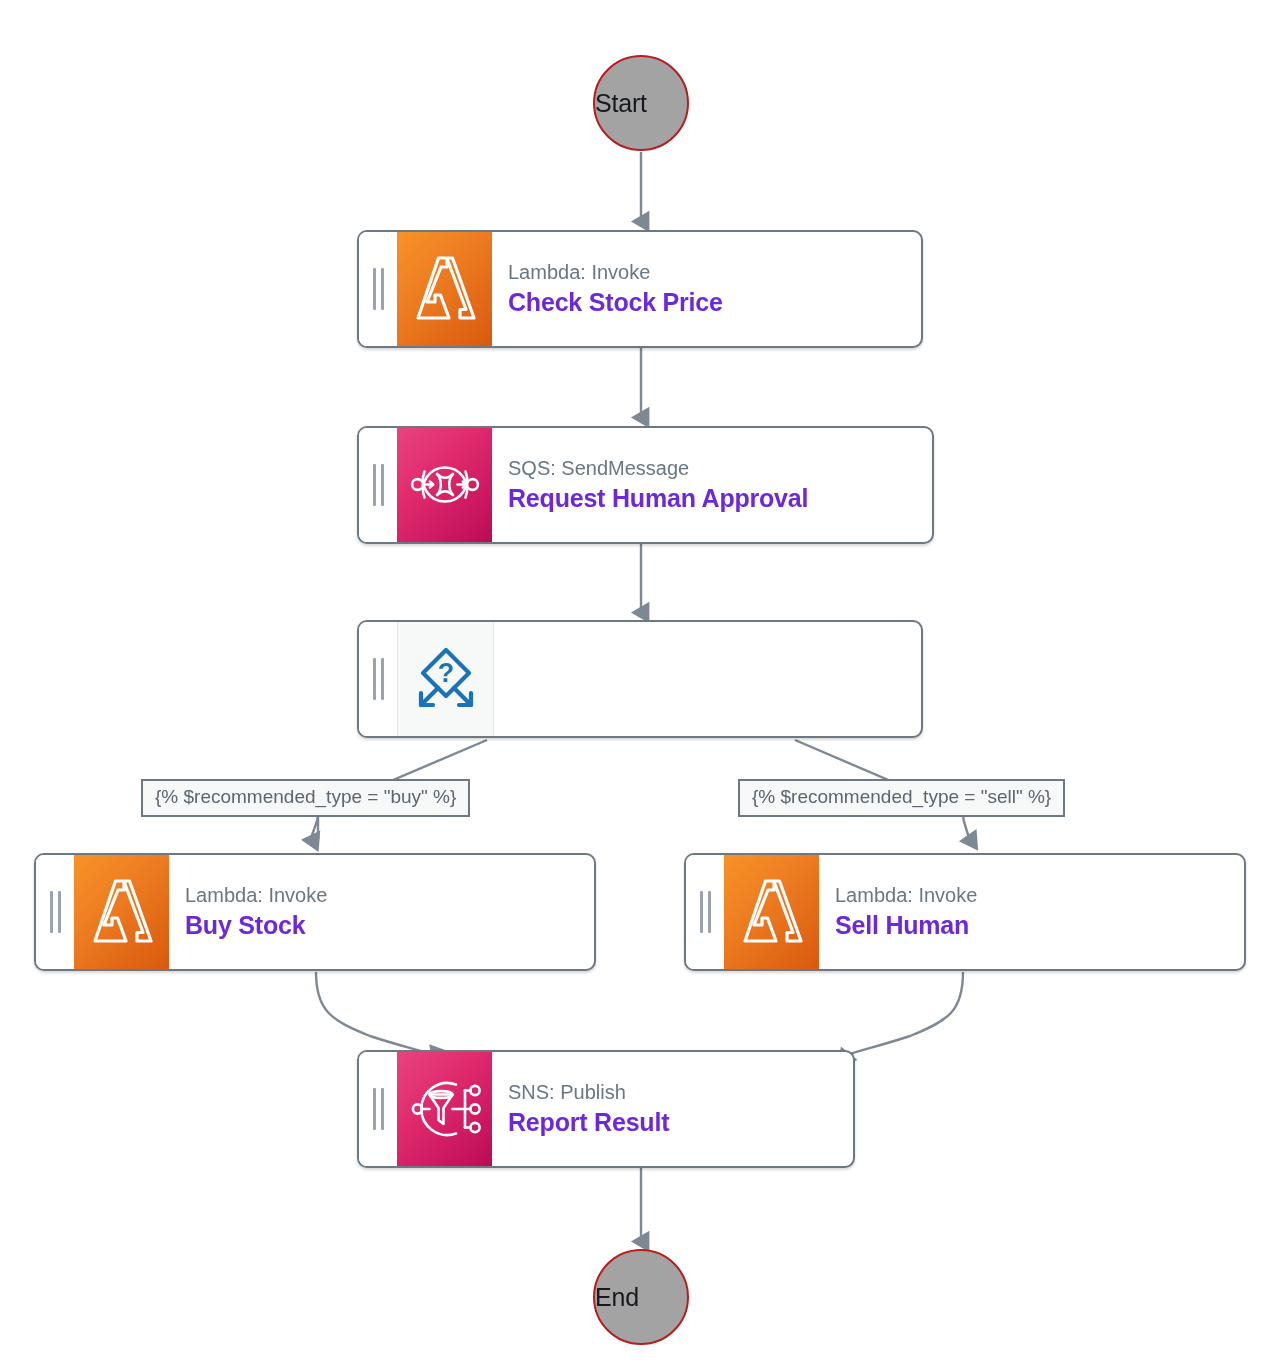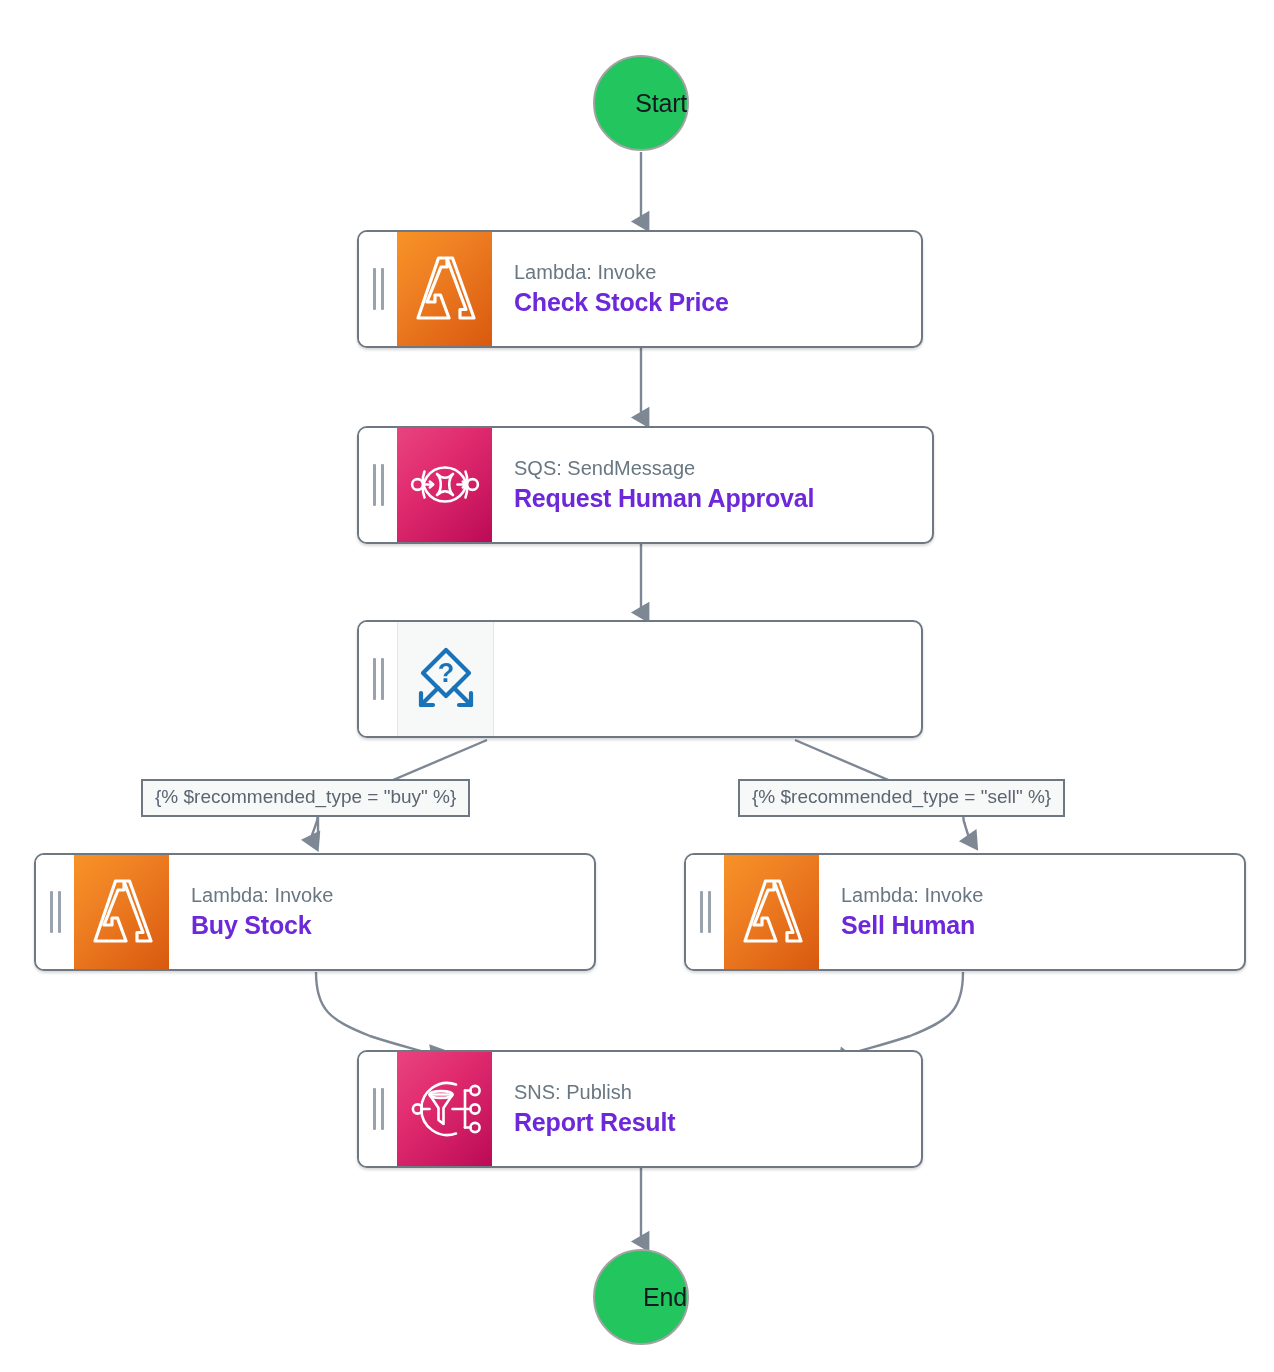--- a/index.html
+++ b/index.html
@@ -25,25 +25,25 @@
     height: 1372px;
     pointer-events: none;
   }
 
   
   .terminal {
     position: absolute;
     width: 96px;
     height: 96px;
     border-radius: 50%;
-    background: #22c55e;
-    border: 2px solid #a3a3a3;
+    background: #a3a3a3;
+    border: 2px solid #b91c1c;
     display: flex;
     align-items: center;
-    justify-content: flex-end;
+    justify-content: flex-start;
     box-sizing: border-box;
     z-index: 4;
   }
   .terminal-label {
     font-size: 25px;
     color: #16191f;
     font-family: "Liberation Sans", sans-serif;
     letter-spacing: -0.2px;
   }
 
@@ -93,21 +93,21 @@
   .icon-choice {
     background: #f7f8f8;
     border-left: 1px solid #e3e5e6;
     border-right: 1px solid #e3e5e6;
   }
   .node-text {
     flex: 1 1 auto;
     display: flex;
     flex-direction: column;
     justify-content: center;
-    padding-left: 22px;
+    padding-left: 16px;
     padding-right: 14px;
     min-width: 0;
   }
   .node-type {
     font-size: 20px;
     color: #697782;
     line-height: 1.25;
     margin-bottom: 2px;
     white-space: nowrap;
   }
@@ -268,21 +268,21 @@
       <svg width="62" height="70" viewBox="0 0 62 70" xmlns="http://www.w3.org/2000/svg">
         <path d="M24.5,4 L38.5,4 L60,64 L46,64 L46,55.5 L52,55.5 L33,4.5 L33,13 L27,13 L13,48 L21,48 L21,41 L26.5,41 L35,64 L4,64 Z" fill="none" stroke="#ffffff" stroke-width="3.2" stroke-linejoin="round"></path>
       </svg>
     </div>
     <div class="node-text">
       <div class="node-type">Lambda: Invoke</div>
       <div class="node-title">Sell Human</div>
     </div>
   </div>
 
-  <div class="node" style="left:357px; top:1050px; width:566px;">
+  <div class="node" style="left:357px; top:1050px; width:498px;">
     <div class="grip">
       <i></i>
         <i></i>
     </div>
     <div class="icon-box icon-sns">
       <svg width="72" height="66" viewBox="0 0 72 66" xmlns="http://www.w3.org/2000/svg">
         <g fill="none" stroke="#ffffff" stroke-width="2.6" stroke-linecap="round" stroke-linejoin="round">
 
           <path d="M47,8.5 A26,26 0 1 0 47,57.5"></path>
 

